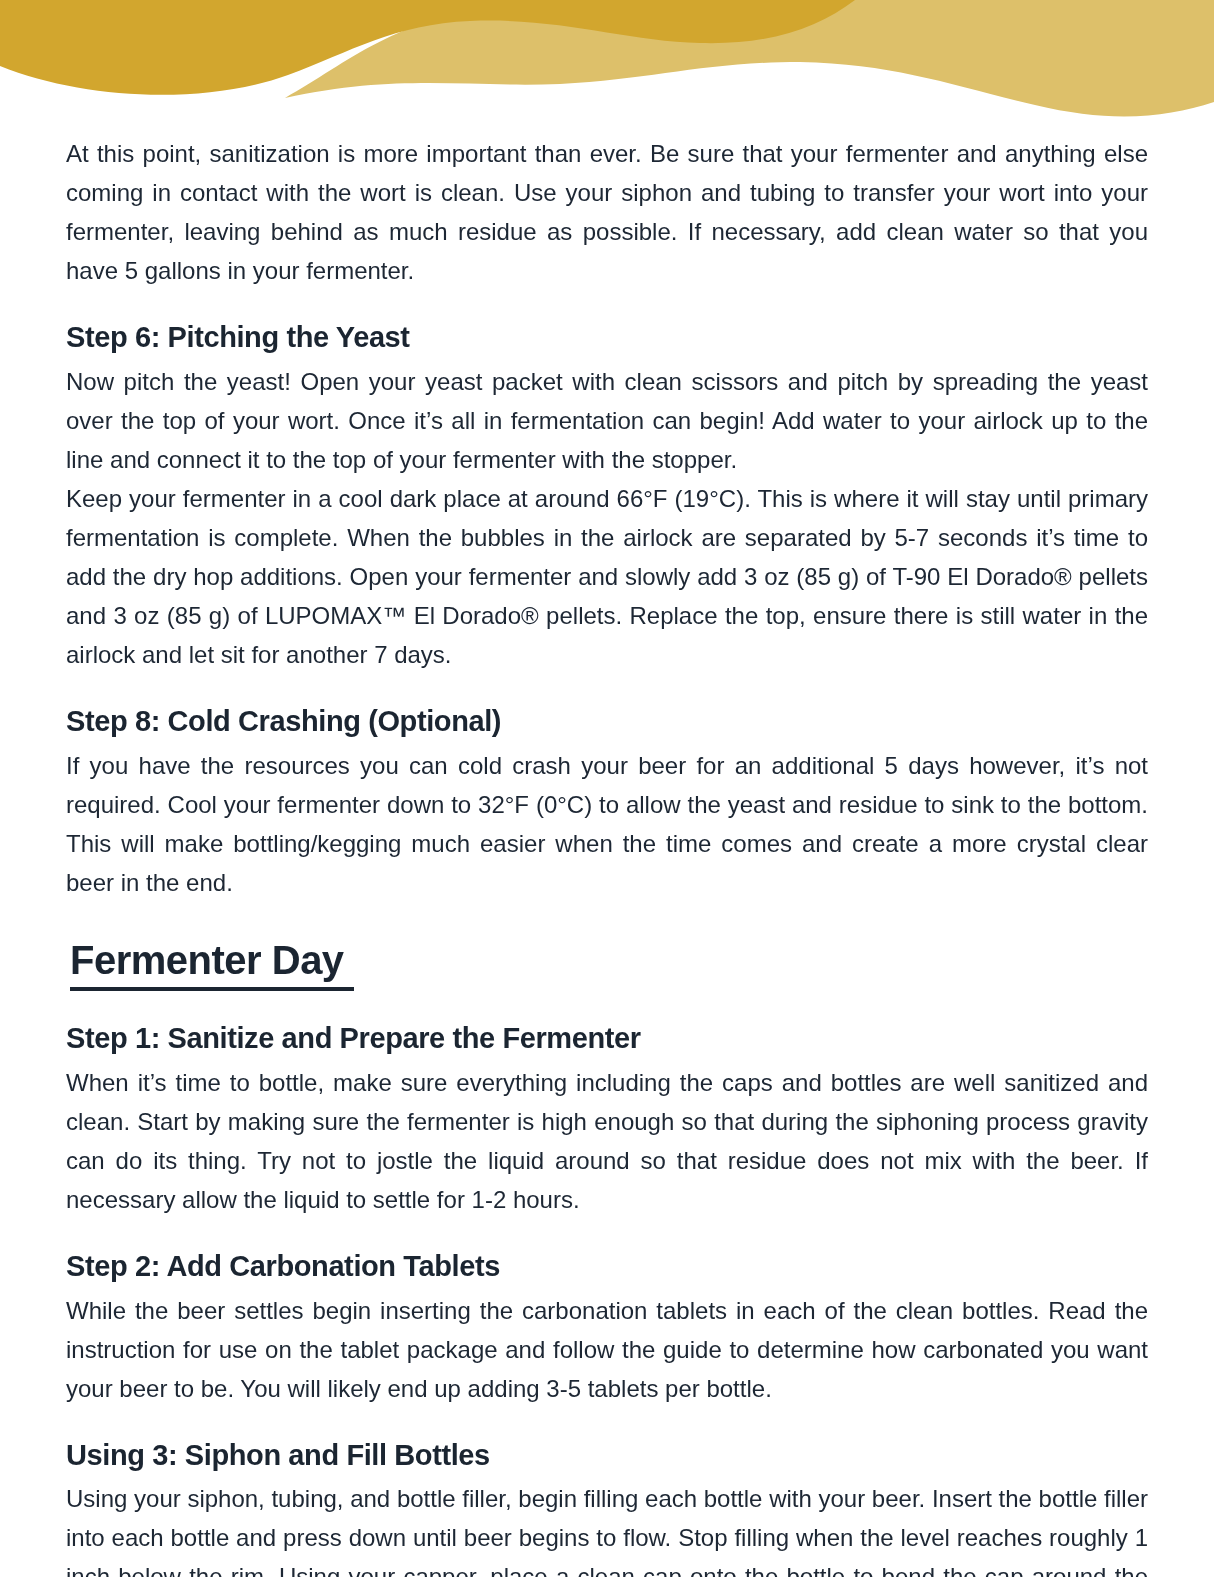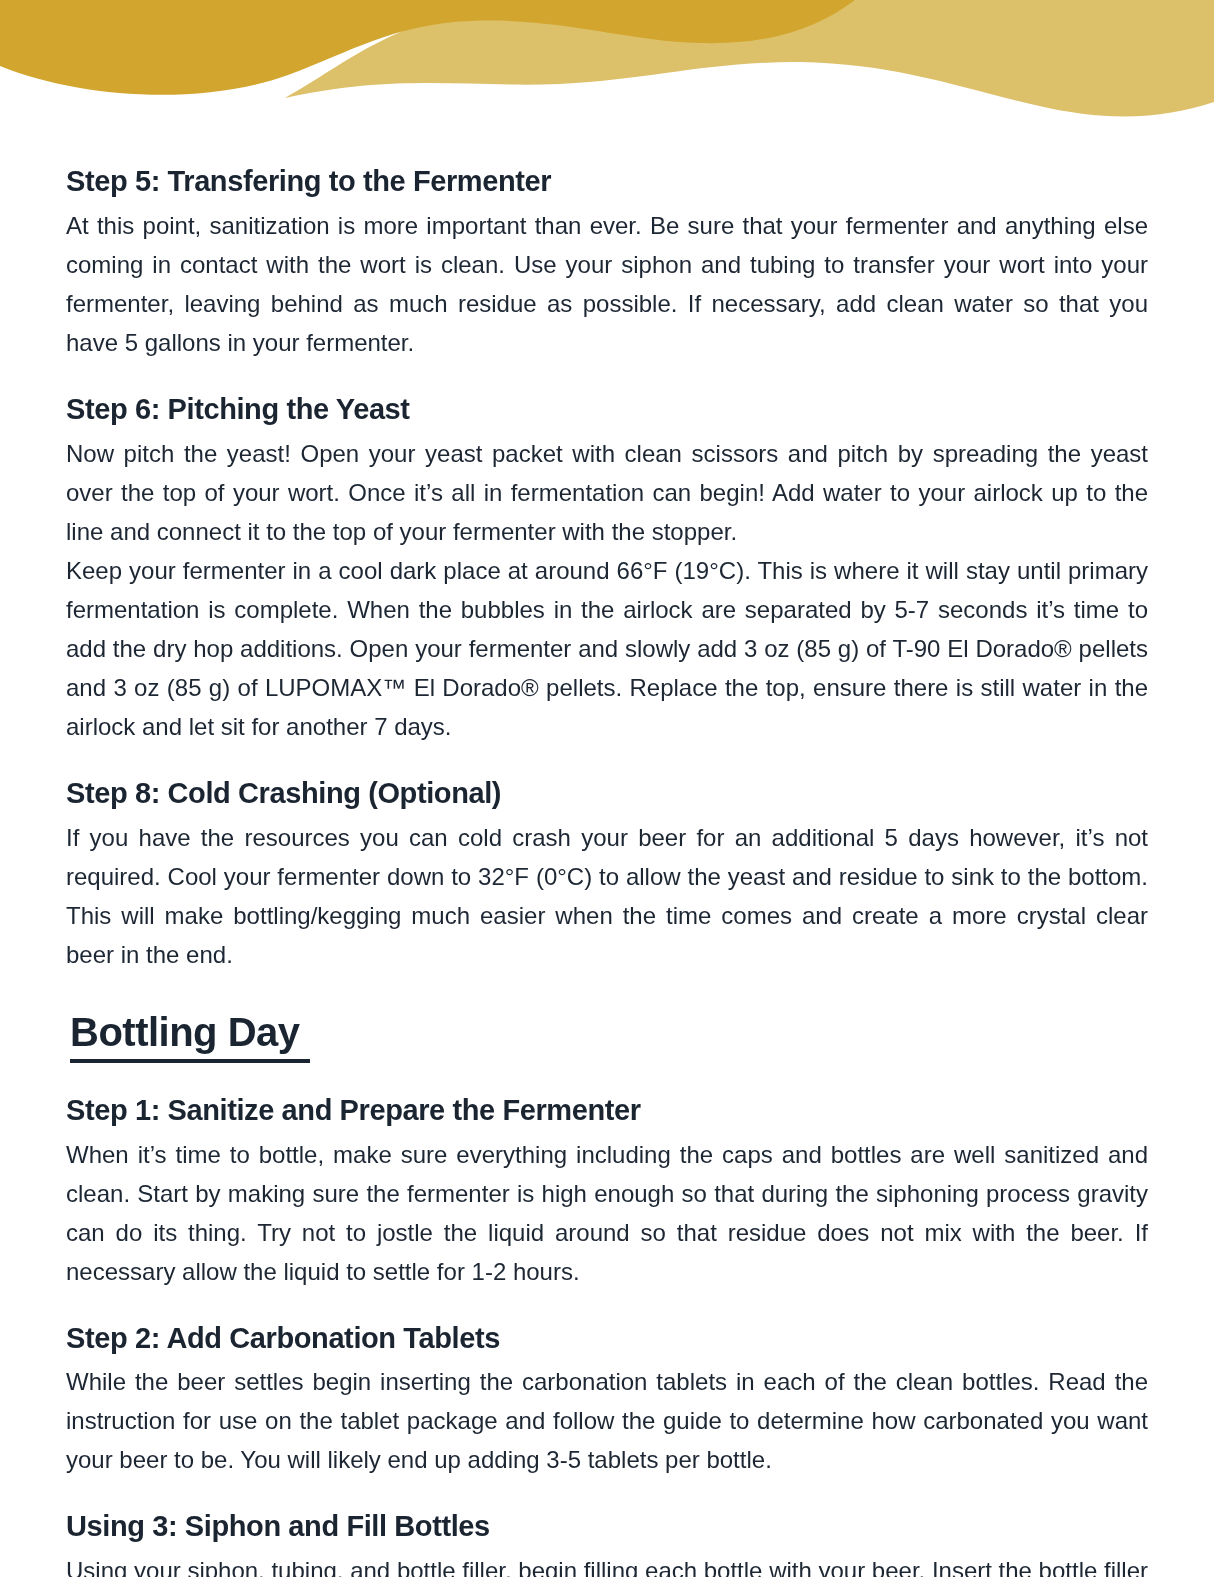--- a/index.html
+++ b/index.html
@@ -72,40 +72,39 @@
          C818,28 770,45 700,43
          C625,41 560,17 470,21
          C395,24 350,52 288,75
          C205,105 85,100 0,66 Z"></path>
   </svg>
 </div>
 
 <div class="content">
 
   <section>
-    <h3 class="step-heading">Step 5: Transfering to the Fermenter</h3>
     <p class="step-body">At this point, sanitization is more important than ever. Be sure that your fermenter and anything else coming in contact with the wort is clean. Use your siphon and tubing to transfer your wort into your fermenter, leaving behind as much residue as possible. If necessary, add clean water so that you have 5 gallons in your fermenter.</p>
   </section>
 
   <section>
     <h3 class="step-heading">Step 6: Pitching the Yeast</h3>
     <p class="step-body">Now pitch the yeast! Open your yeast packet with clean scissors and pitch by spreading the yeast over the top of your wort. Once it’s all in fermentation can begin! Add water to your airlock up to the line and connect it to the top of your fermenter with the stopper.</p>
   </section>
 
   <section>
     <p class="step-body">Keep your fermenter in a cool dark place at around 66°F (19°C). This is where it will stay until primary fermentation is complete. When the bubbles in the airlock are separated by 5-7 seconds it’s time to add the dry hop additions. Open your fermenter and slowly add 3 oz (85 g) of T-90 El Dorado® pellets and 3 oz (85 g) of LUPOMAX™ El Dorado® pellets. Replace the top, ensure there is still water in the airlock and let sit for another 7 days.</p>
   </section>
 
   <section>
     <h3 class="step-heading">Step 8: Cold Crashing (Optional)</h3>
     <p class="step-body">If you have the resources you can cold crash your beer for an additional 5 days however, it’s not required. Cool your fermenter down to 32°F (0°C) to allow the yeast and residue to sink to the bottom. This will make bottling/kegging much easier when the time comes and create a more crystal clear beer in the end.</p>
   </section>
 
   <div class="bottling-title-wrap">
-    <h1 class="bottling-title">Bottling Day</h1>
+    <h1 class="bottling-title">Fermenter Day</h1>
   </div>
 
   <section>
     <h3 class="step-heading">Step 1: Sanitize and Prepare the Fermenter</h3>
     <p class="step-body">When it’s time to bottle, make sure everything including the caps and bottles are well sanitized and clean. Start by making sure the fermenter is high enough so that during the siphoning process gravity can do its thing. Try not to jostle the liquid around so that residue does not mix with the beer. If necessary allow the liquid to settle for 1-2 hours.</p>
   </section>
 
   <section>
     <h3 class="step-heading">Step 2: Add Carbonation Tablets</h3>
     <p class="step-body">While the beer settles begin inserting the carbonation tablets in each of the clean bottles. Read the instruction for use on the tablet package and follow the guide to determine how carbonated you want your beer to be. You will likely end up adding 3-5 tablets per bottle.</p>

